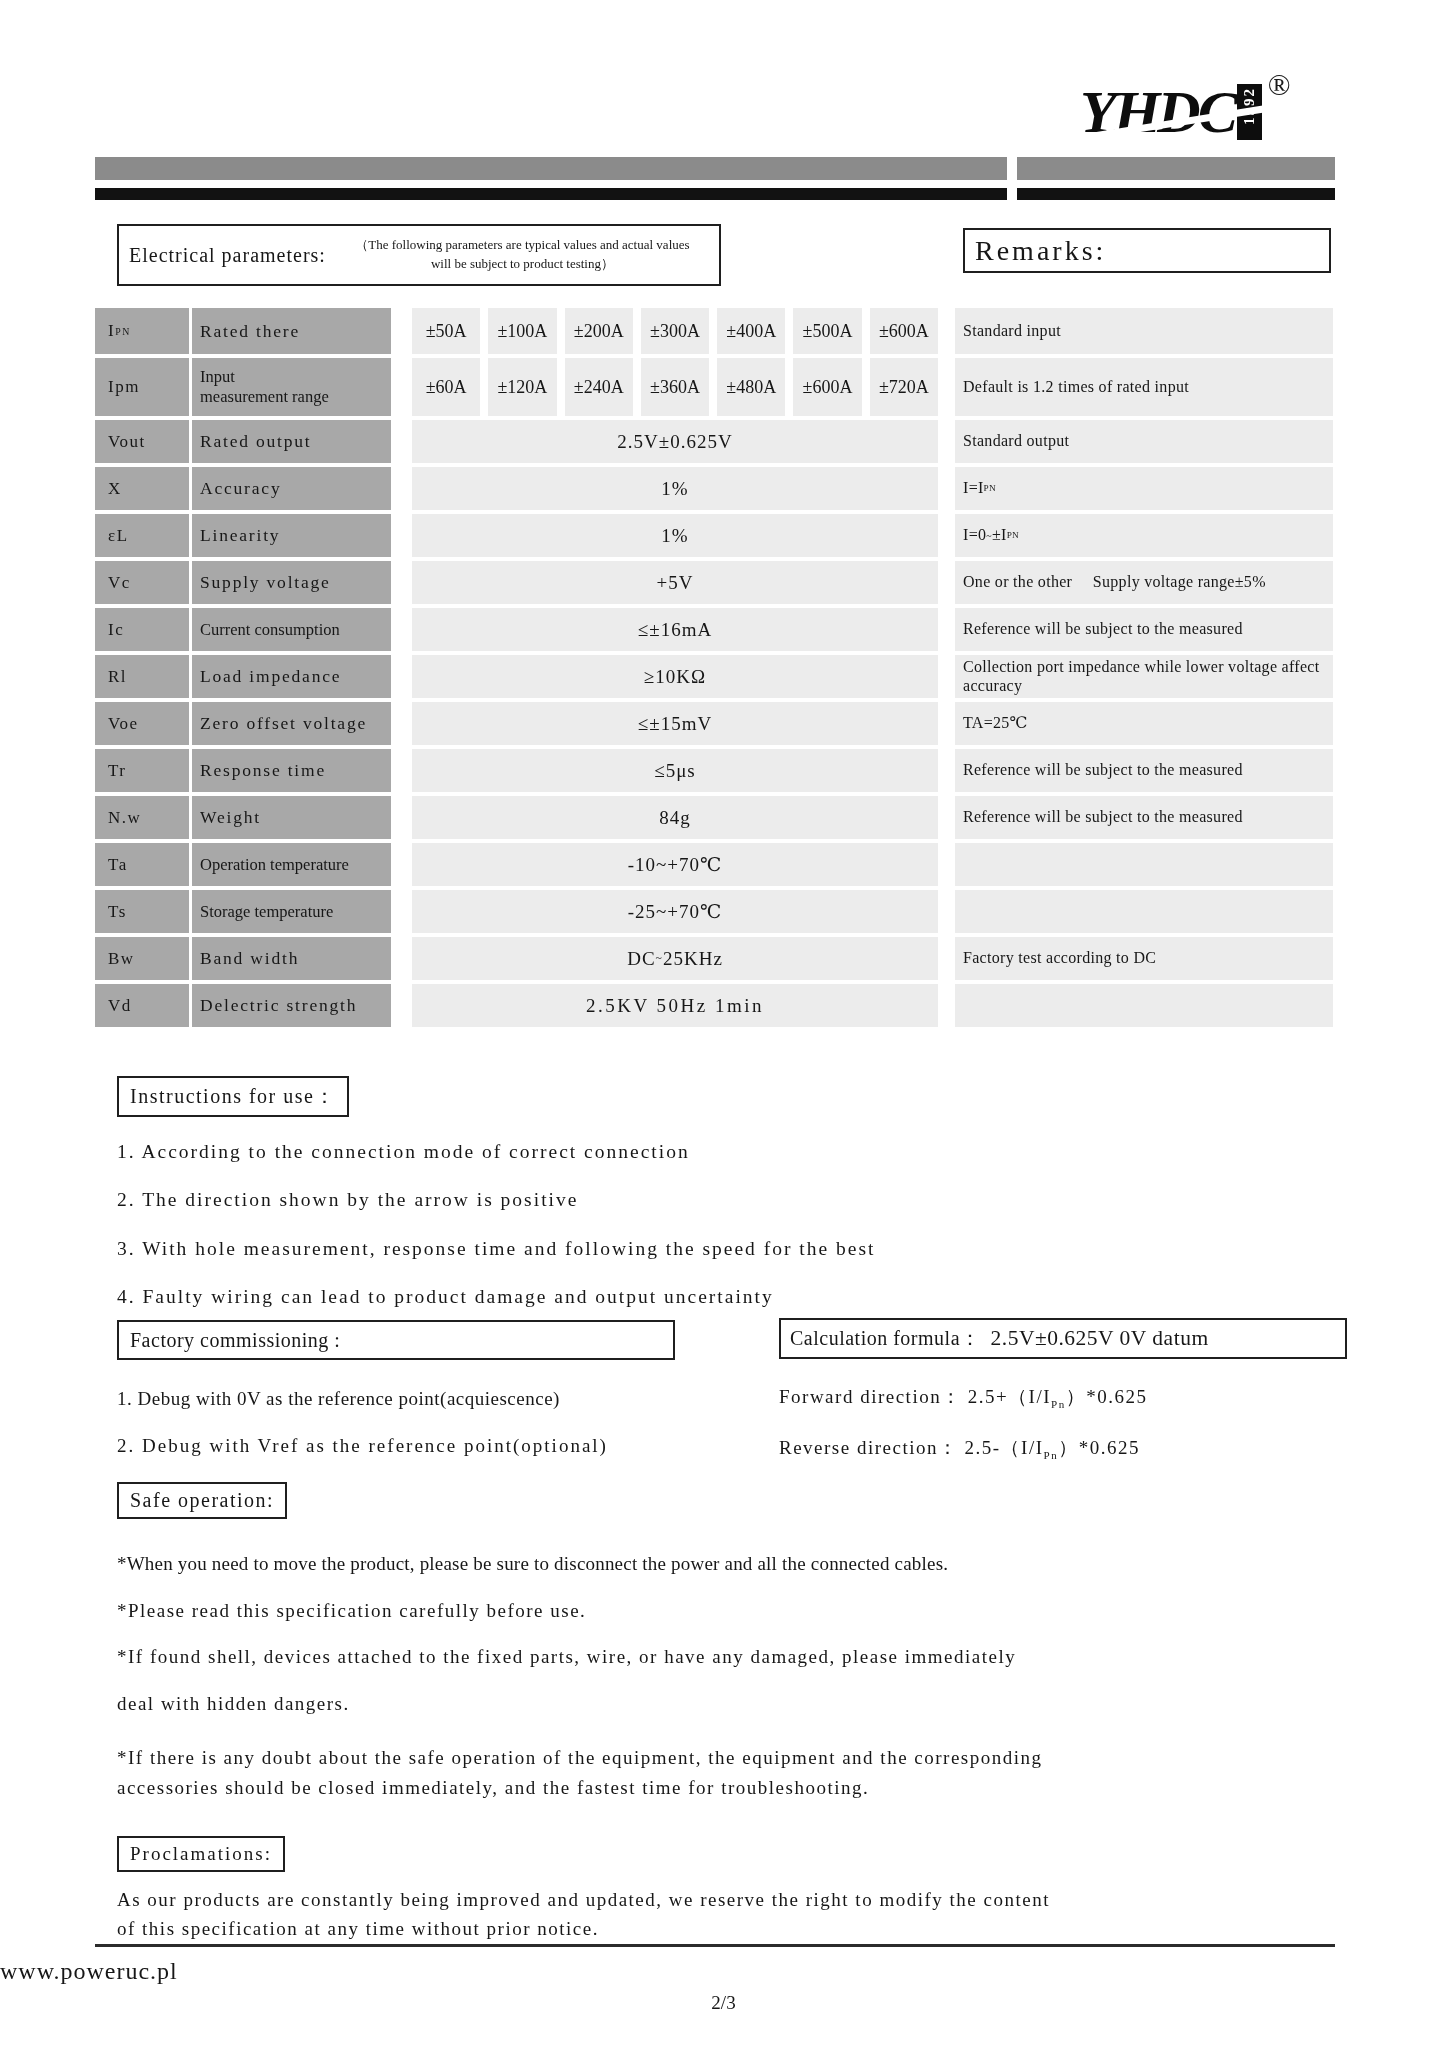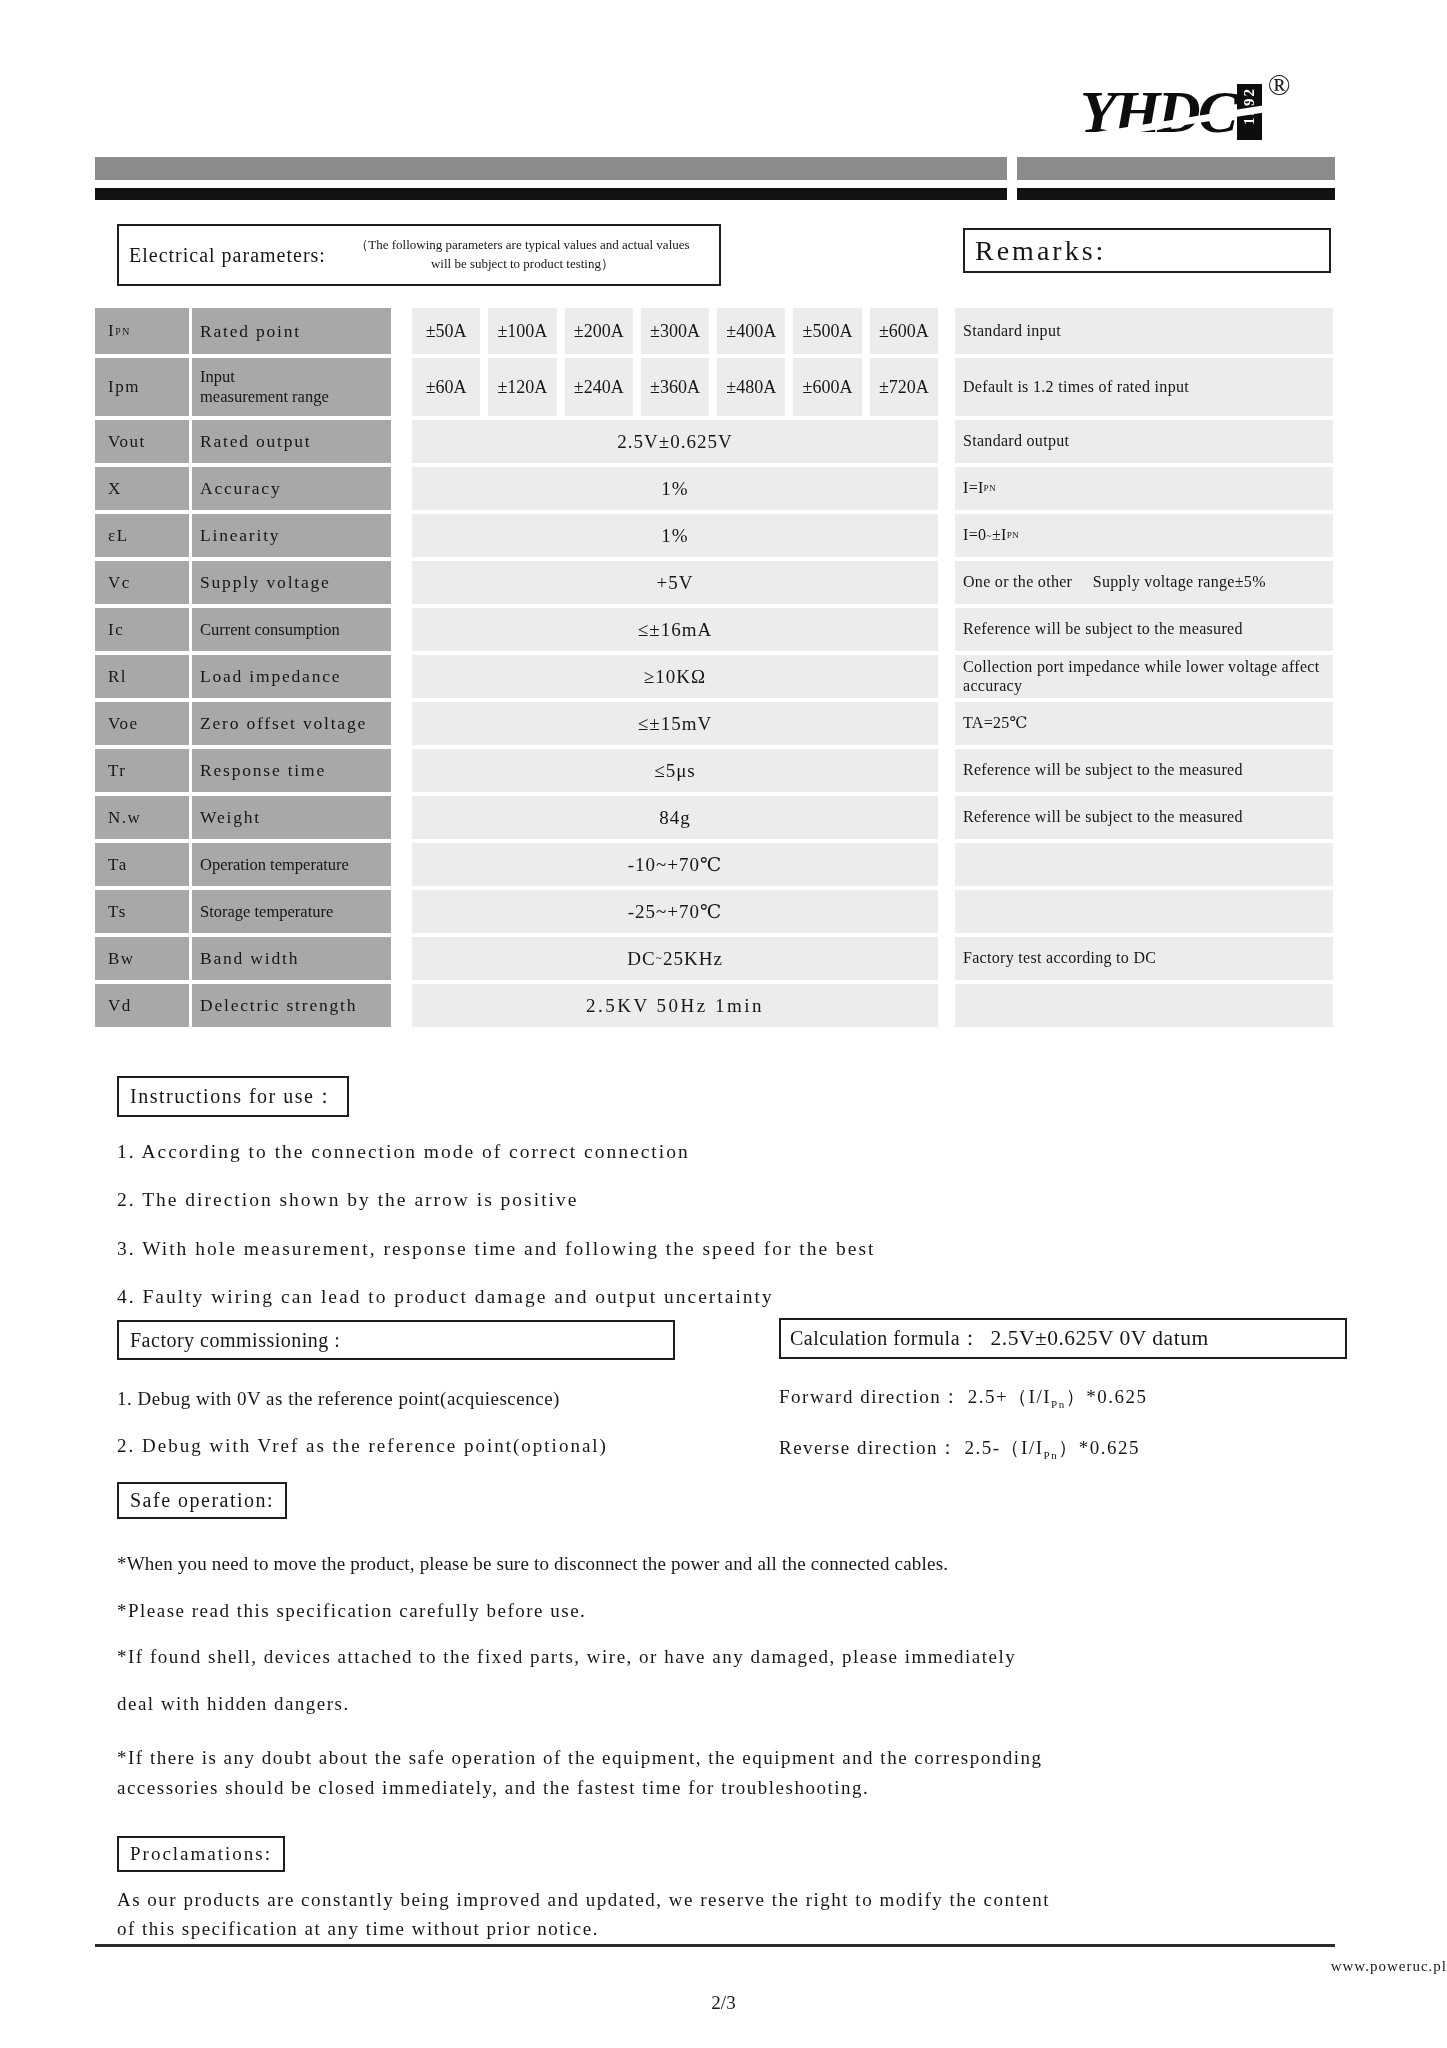--- a/index.html
+++ b/index.html
@@ -66,21 +66,21 @@
   .safe .item { font-size:19px; letter-spacing:1.5px; line-height:2.45; white-space:pre-line; }
   .safe .item.tightline { line-height:1.55; margin-top:16px; }
   .safe .item.nospace { letter-spacing:0.2px; }
 
   .procl { position:absolute; left:117px; top:1836px; width:1240px; }
   .procl .secbox { font-size:19px; letter-spacing:2px; }
   .procl .body { margin-top:13px; font-size:19px; letter-spacing:1.5px; line-height:1.55; white-space:pre-line; }
 
   
   .foot-line { position:absolute; left:95px; top:1944px; width:1240px; height:3px; background:#2b2b2b; }
-  .foot-site { position:absolute; left:0; top:1958px; width:1447px; text-align:right; font-size:15px; letter-spacing:1px; }
+  .foot-site { position:absolute; left:0; top:1958px; width:1447px; text-align:left; font-size:24px; letter-spacing:1px; }
   .foot-page { position:absolute; left:0; top:1992px; width:1447px; text-align:center; font-size:19px; }
 </style>
 </head>
 <body>
 
 <div class="page">
 
   <div class="logo">
     <span class="logo-brand">
       <span>YHDC</span>
@@ -102,21 +102,21 @@
     <span class="remarks-title">Remarks:</span>
   </div>
 
   <div class="ptable">
 
     <div class="trow h1">
       <div class="c-sym">
           <span>I</span>
           <sub>PN</sub>
         </div>
-      <div class="c-name">Rated point</div>
+      <div class="c-name">Rated there</div>
       <div class="c-vals">
         <span>±50A</span>
         <span>±100A</span>
         <span>±200A</span>
         <span>±300A</span>
         <span>±400A</span>
         <span>±500A</span>
         <span>±600A</span>
       </div>
       <div class="c-rem">Standard input</div>

